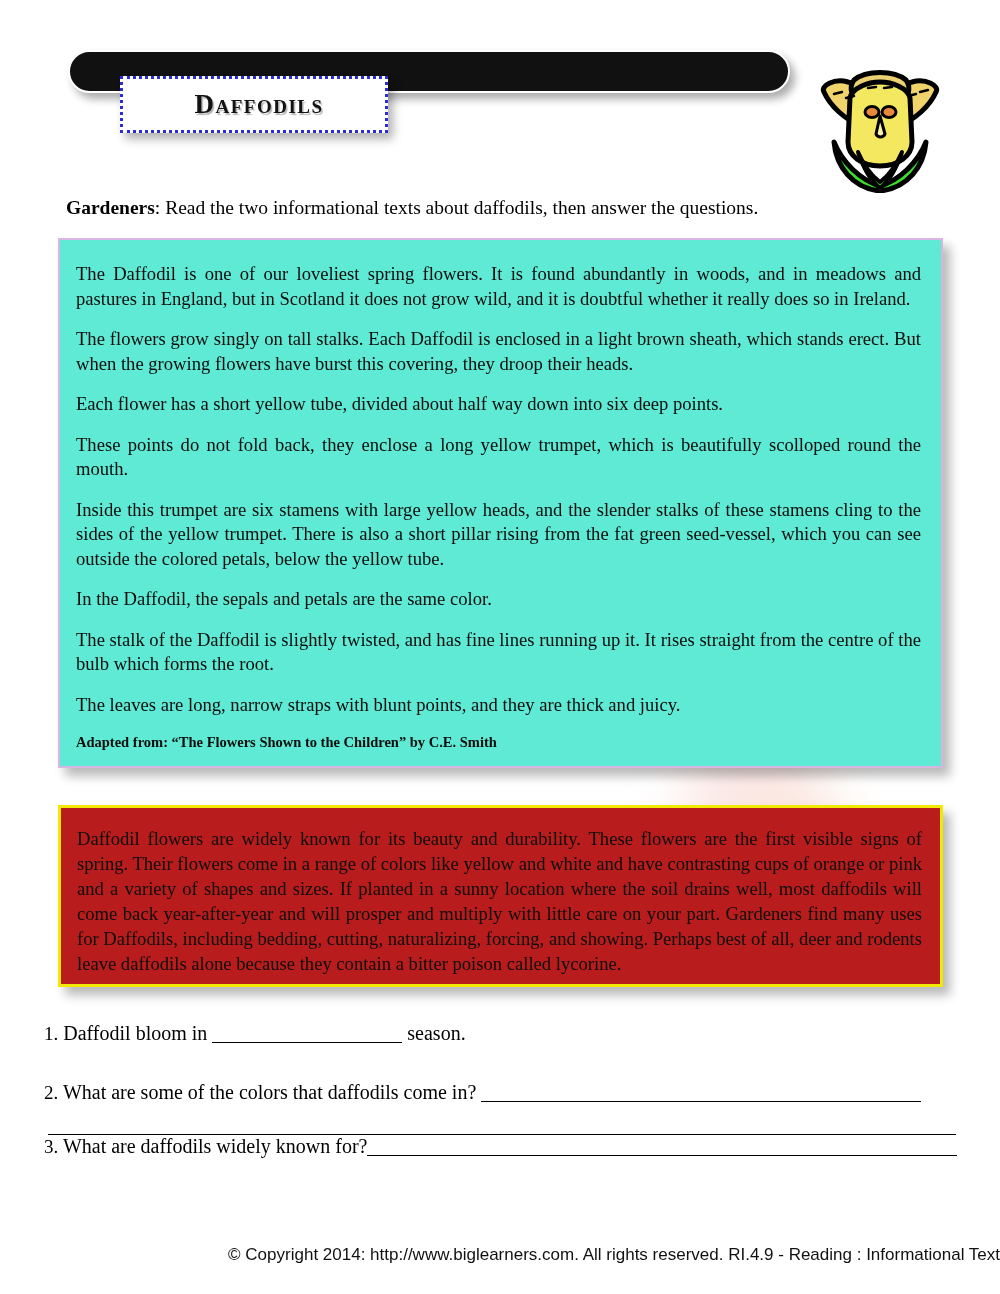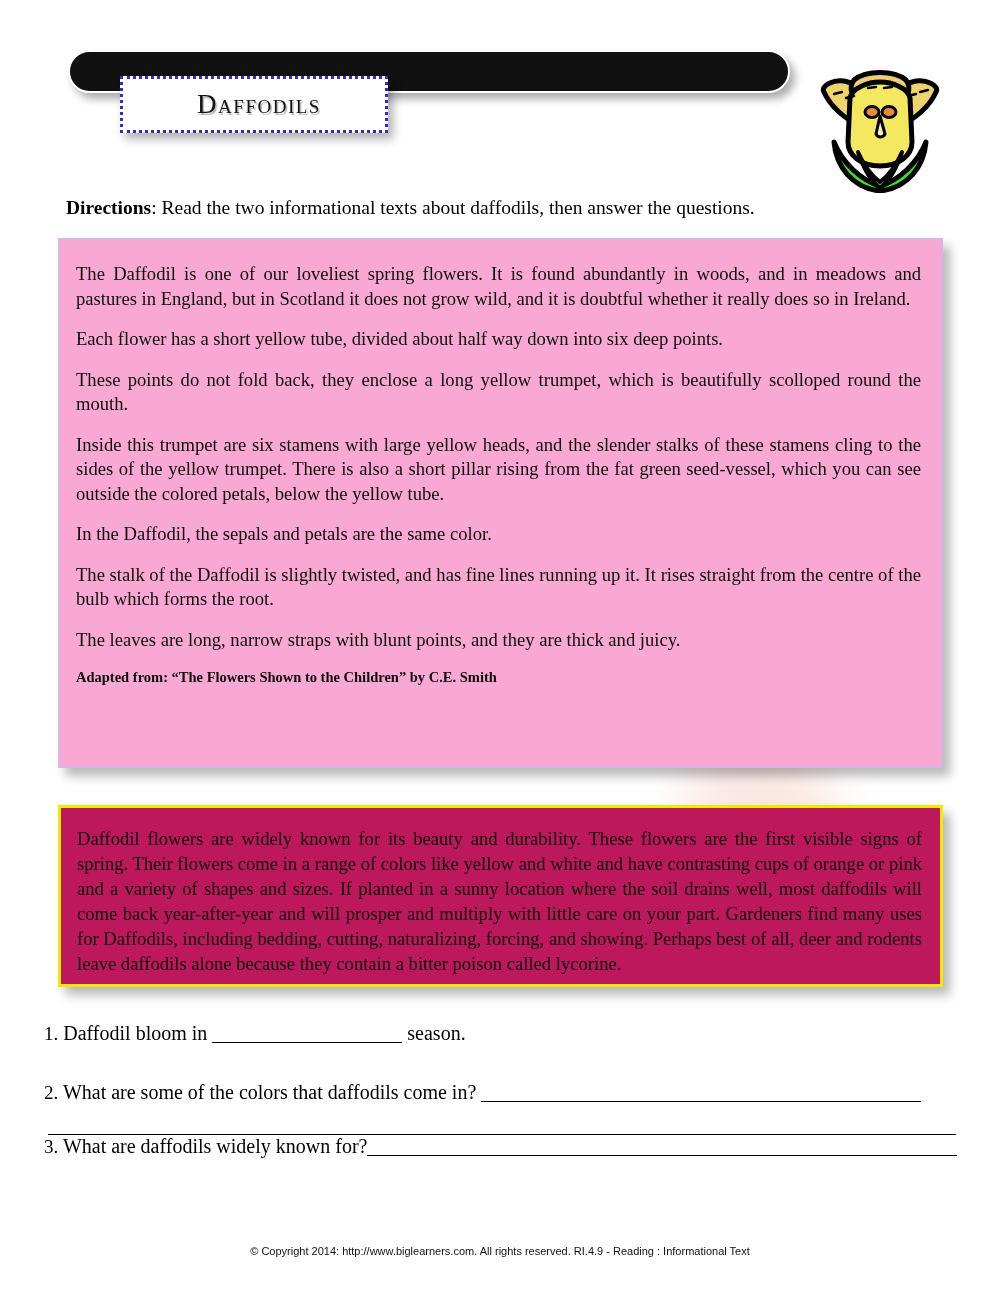--- a/index.html
+++ b/index.html
@@ -81,21 +81,21 @@
     border: 3px dotted #2b2bdd;
     box-sizing: border-box;
     box-shadow: 5px 6px 9px rgba(0,0,0,0.30);
     display: flex;
     align-items: center;
     justify-content: center;
   }
   .title-text {
     font-family: "Liberation Serif", "DejaVu Serif", serif;
     font-size: 27px;
-    font-weight: normal;
+    font-weight: bold;
     font-variant: small-caps;
     letter-spacing: 1.5px;
     color: #121212;
     text-shadow: 1.5px 1.5px 1px rgba(120,120,120,0.55);
     margin-left: 10px;
   }
 
   
   .flower-icon {
     position: absolute;
@@ -122,30 +122,30 @@
     position: absolute;
     box-sizing: border-box;
     z-index: 3;
     box-shadow: 7px 8px 10px rgba(0,0,0,0.28);
   }
   #passage-1 {
     left: 58px;
     top: 238px;
     width: 885px;
     height: 530px;
-    background: #f9a8d4;
+    background: #5eead4;
     border: 2px solid #d7b6e2;
     padding: 22px 20px 16px 16px;
   }
   #passage-2 {
     left: 58px;
     top: 805px;
     width: 885px;
     height: 182px;
-    background: #be185d;
+    background: #b91c1c;
     border: 3px solid #f2e900;
     padding: 18px 18px 14px 16px;
   }
   .passage-box p {
     margin: 0 0 16px 0;
     font-size: 18.6px;
     line-height: 1.32;
     text-align: justify;
     color: #0d0d0d;
   }
@@ -195,23 +195,23 @@
   #q2 { margin-top: 36px; }
   #q2-line { margin-top: 30px; margin-left: 4px; }
   #q3 { }
 
   
   .footer {
     position: absolute;
     left: 0;
     top: 1245px;
     width: 1000px;
-    text-align: center;
+    text-align: right;
     font-family: "Liberation Sans", sans-serif;
-    font-size: 11px;
+    font-size: 17px;
     color: #111111;
     z-index: 3;
   }
 </style>
 </head>
 <body>
 
 <div class="watermark">
   <div class="watermark-blob wm-b1"></div>
   <div class="watermark-blob wm-b2"></div>
@@ -251,25 +251,26 @@
         <line x1="96" y1="38" x2="104" y2="36"></line>
         <line x1="108" y1="34" x2="116" y2="32"></line>
         <line x1="56" y1="30" x2="64" y2="29"></line>
         <line x1="72" y1="30" x2="80" y2="29"></line>
       </g>
     </svg>
   </div>
 </div>
 
 <div class="directions">
-  <b>Directions</b><span>: </span><span>Read the two informational texts about daffodils, then answer the questions.</span>
+  <b>Gardeners</b><span>: </span><span>Read the two informational texts about daffodils, then answer the questions.</span>
 </div>
 
 <div class="passage-box" id="passage-1">
   <p>The Daffodil is one of our loveliest spring flowers. It is found abundantly in woods, and in meadows and pastures in England, but in Scotland it does not grow wild, and it is doubtful whether it really does so in Ireland.</p>
+  <p>The flowers grow singly on tall stalks. Each Daffodil is enclosed in a light brown sheath, which stands erect. But when the growing flowers have burst this covering, they droop their heads.</p>
   <p>Each flower has a short yellow tube, divided about half way down into six deep points.</p>
   <p>These points do not fold back, they enclose a long yellow trumpet, which is beautifully scolloped round the mouth.</p>
   <p>Inside this trumpet are six stamens with large yellow heads, and the slender stalks of these stamens cling to the sides of the yellow trumpet. There is also a short pillar rising from the fat green seed-vessel, which you can see outside the colored petals, below the yellow tube.</p>
   <p>In the Daffodil, the sepals and petals are the same color.</p>
   <p>The stalk of the Daffodil is slightly twisted, and has fine lines running up it. It rises straight from the centre of the bulb which forms the root.</p>
   <p>The leaves are long, narrow straps with blunt points, and they are thick and juicy.</p>
   <p class="attribution">Adapted from: “The Flowers Shown to the Children” by C.E. Smith</p>
 </div>
 
 <div class="passage-box" id="passage-2">

